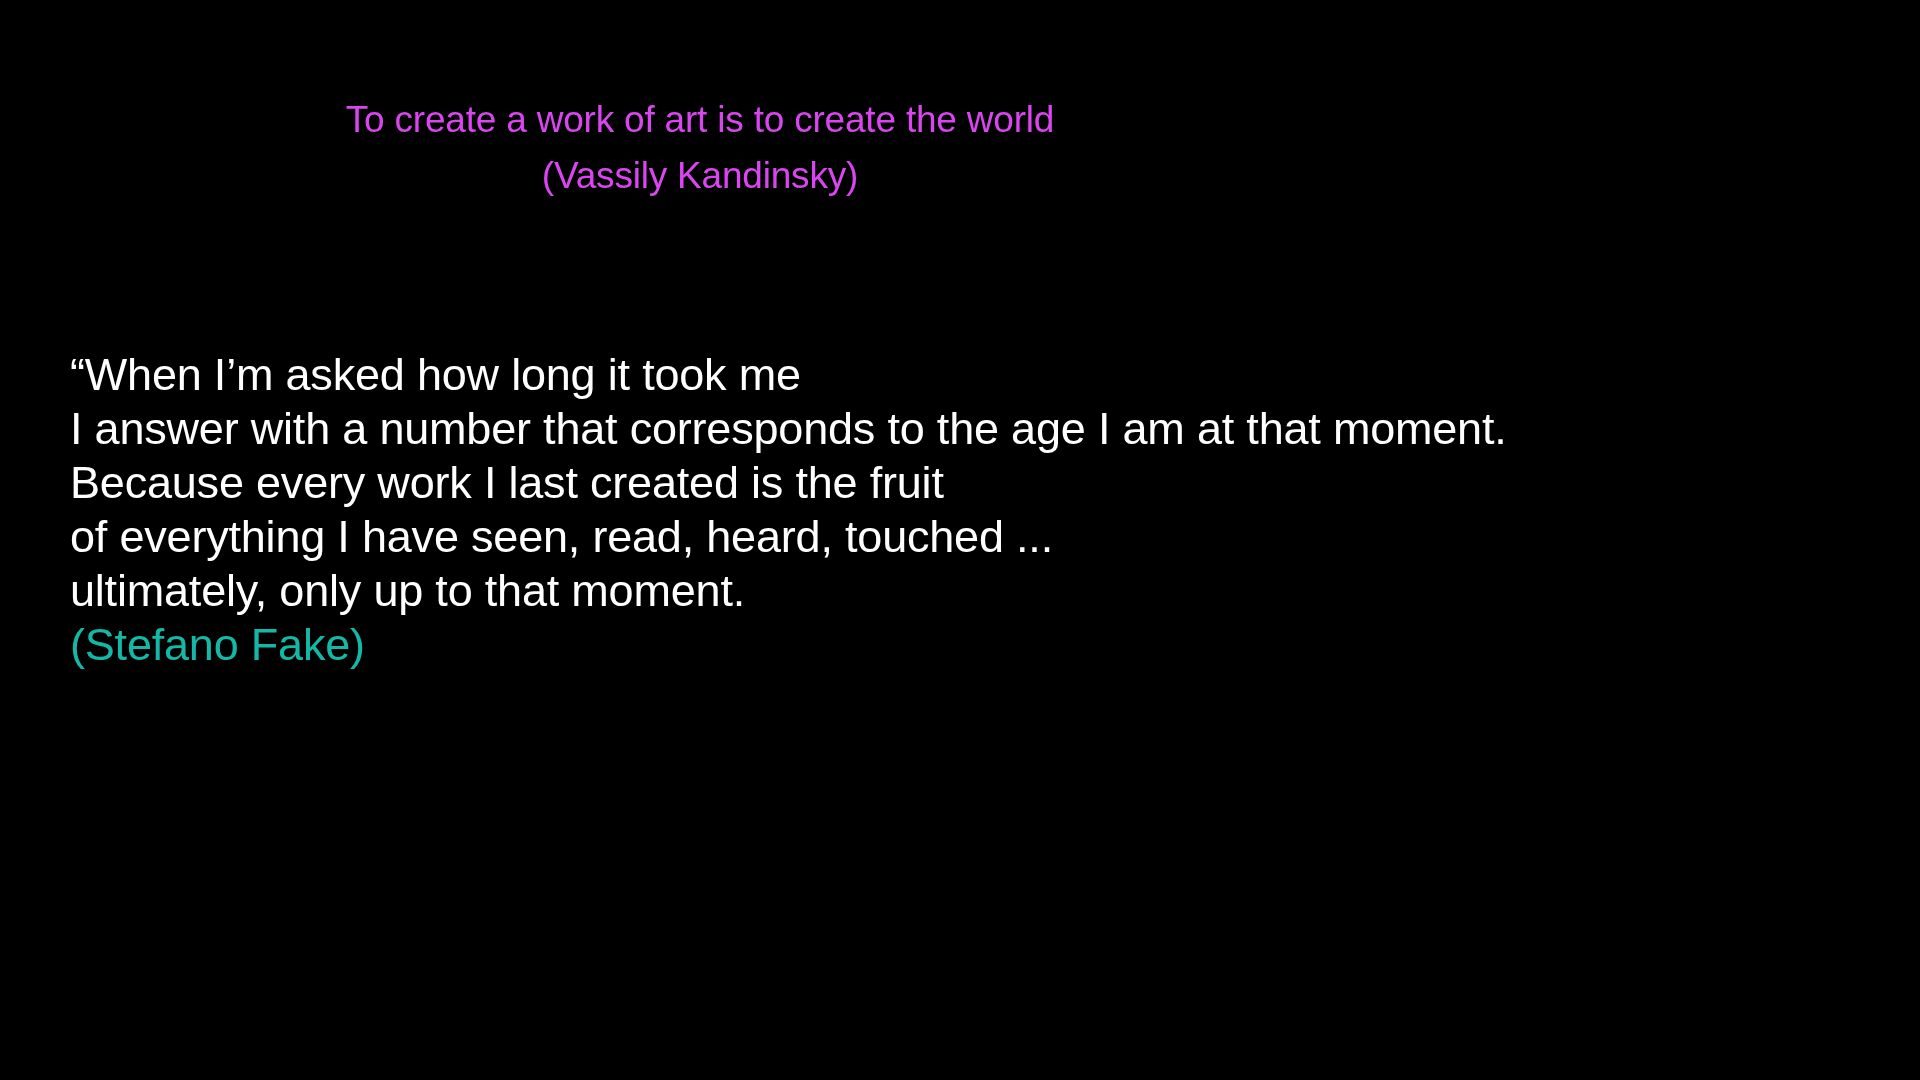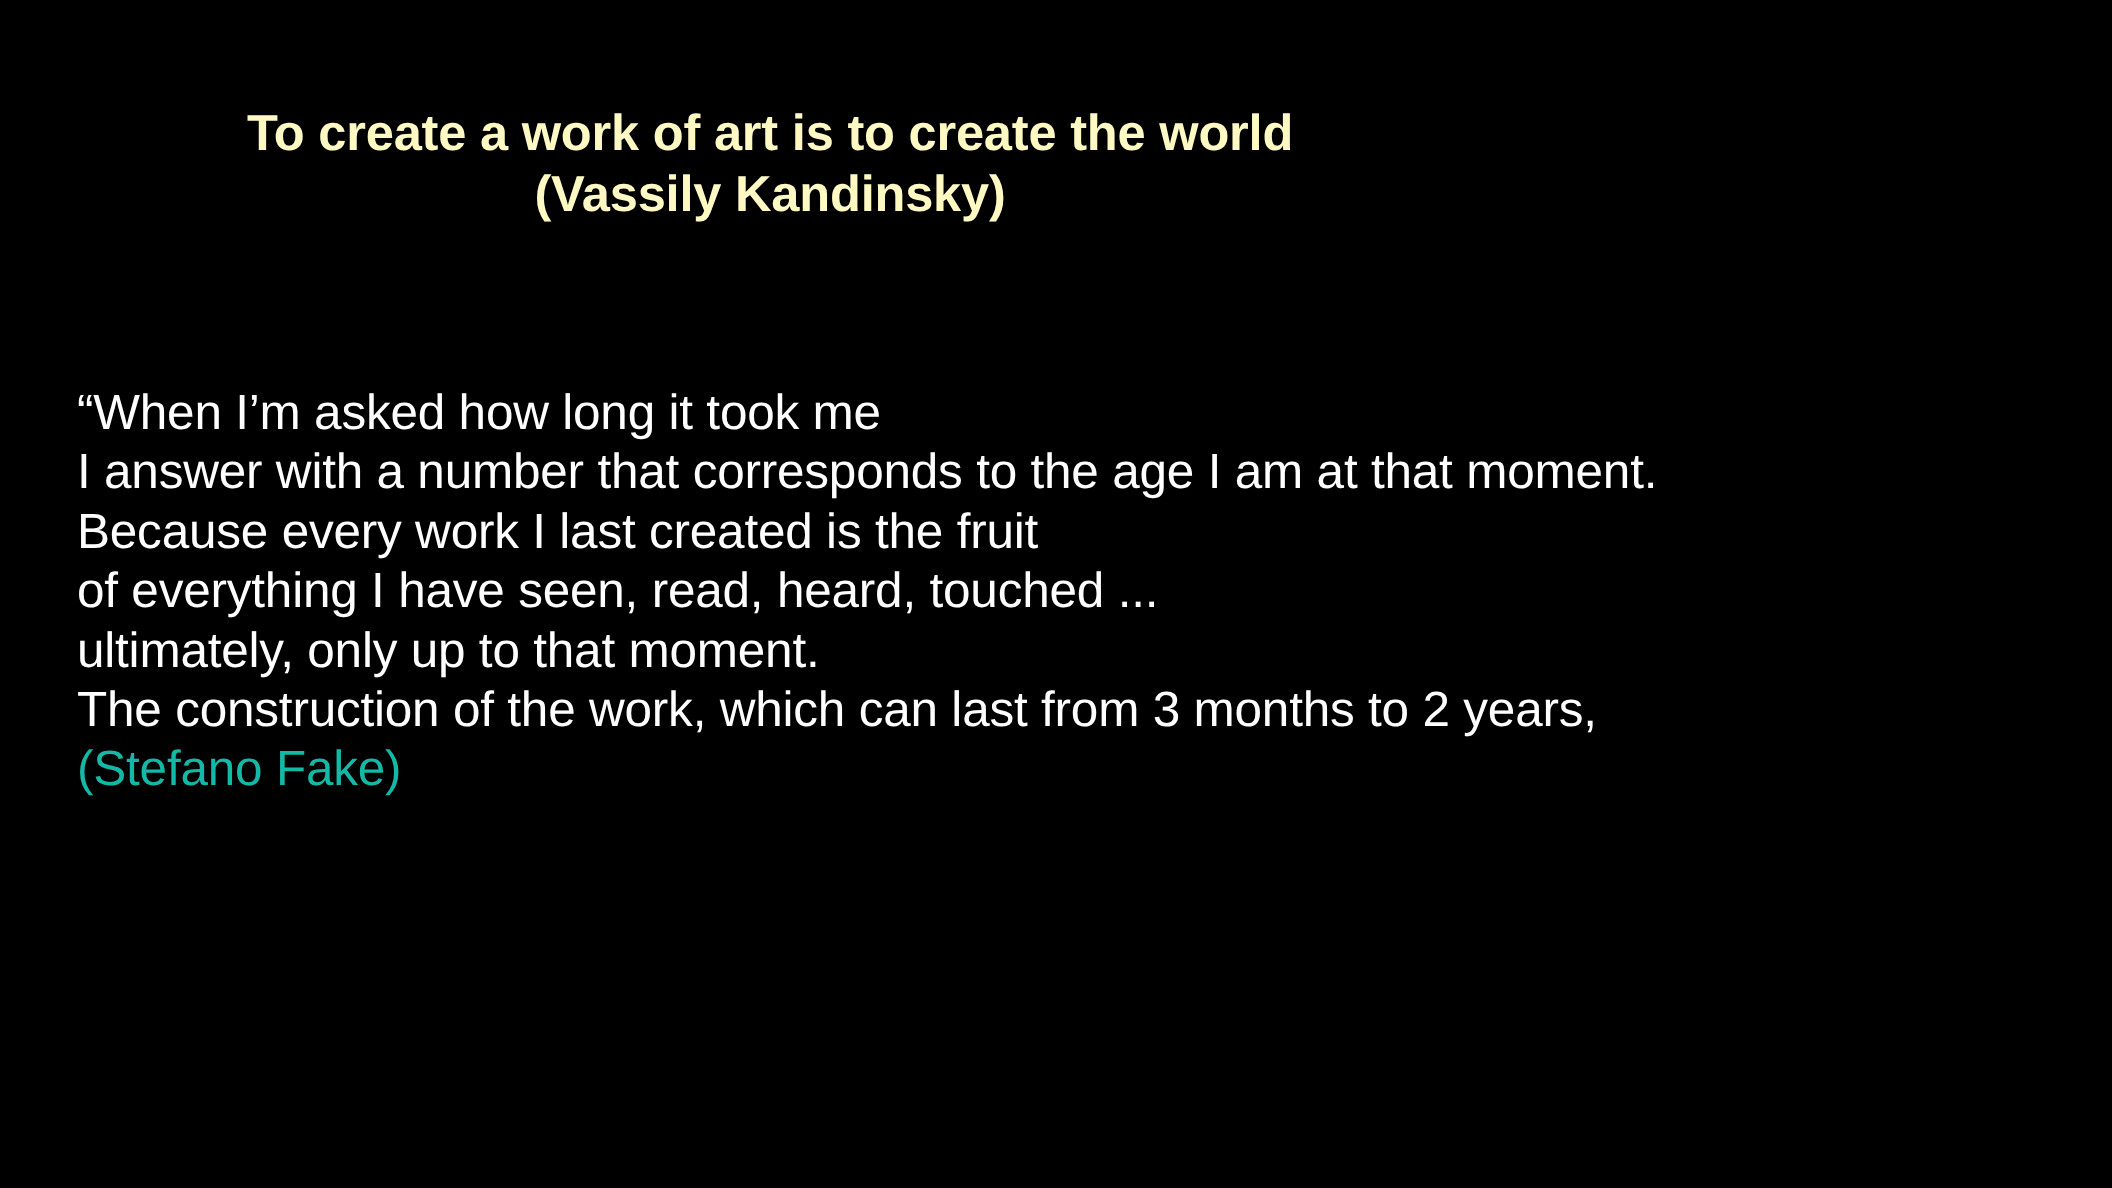--- a/index.html
+++ b/index.html
@@ -27,25 +27,25 @@
   
   .title-block {
     position: absolute;
     left: 0px;
     top: 92px;
     width: 1400px;
     text-align: center;
     line-height: 56px;
   }
   .title-line {
-    font-size: 46px;
-    font-weight: 700;
+    font-size: 37px;
+    font-weight: 400;
     letter-spacing: -0.2px;
     white-space: nowrap;
-    color: #fef9c3;
+    color: #d946ef;
   }
 
   
   .quote-block {
     position: absolute;
     left: 70px;
     top: 348px;
     width: 1820px;
     text-align: left;
     line-height: 54px;
@@ -74,17 +74,16 @@
     <div class="title-line">To create a work of art is to create the world</div>
     <div class="title-line">(Vassily Kandinsky)</div>
   </div>
 
   <div class="quote-block">
     <div class="quote-line">“When I’m asked how long it took me</div>
     <div class="quote-line">I answer with a number that corresponds to the age I am at that moment.</div>
     <div class="quote-line">Because every work I last created is the fruit</div>
     <div class="quote-line">of everything I have seen, read, heard, touched ...</div>
     <div class="quote-line">ultimately, only up to that moment.</div>
-    <div class="quote-line">The construction of the work, which can last from 3 months to 2 years,</div>
     <div class="attribution-line">(Stefano Fake)</div>
   </div>
 
 </div>
 
 </body></html>

